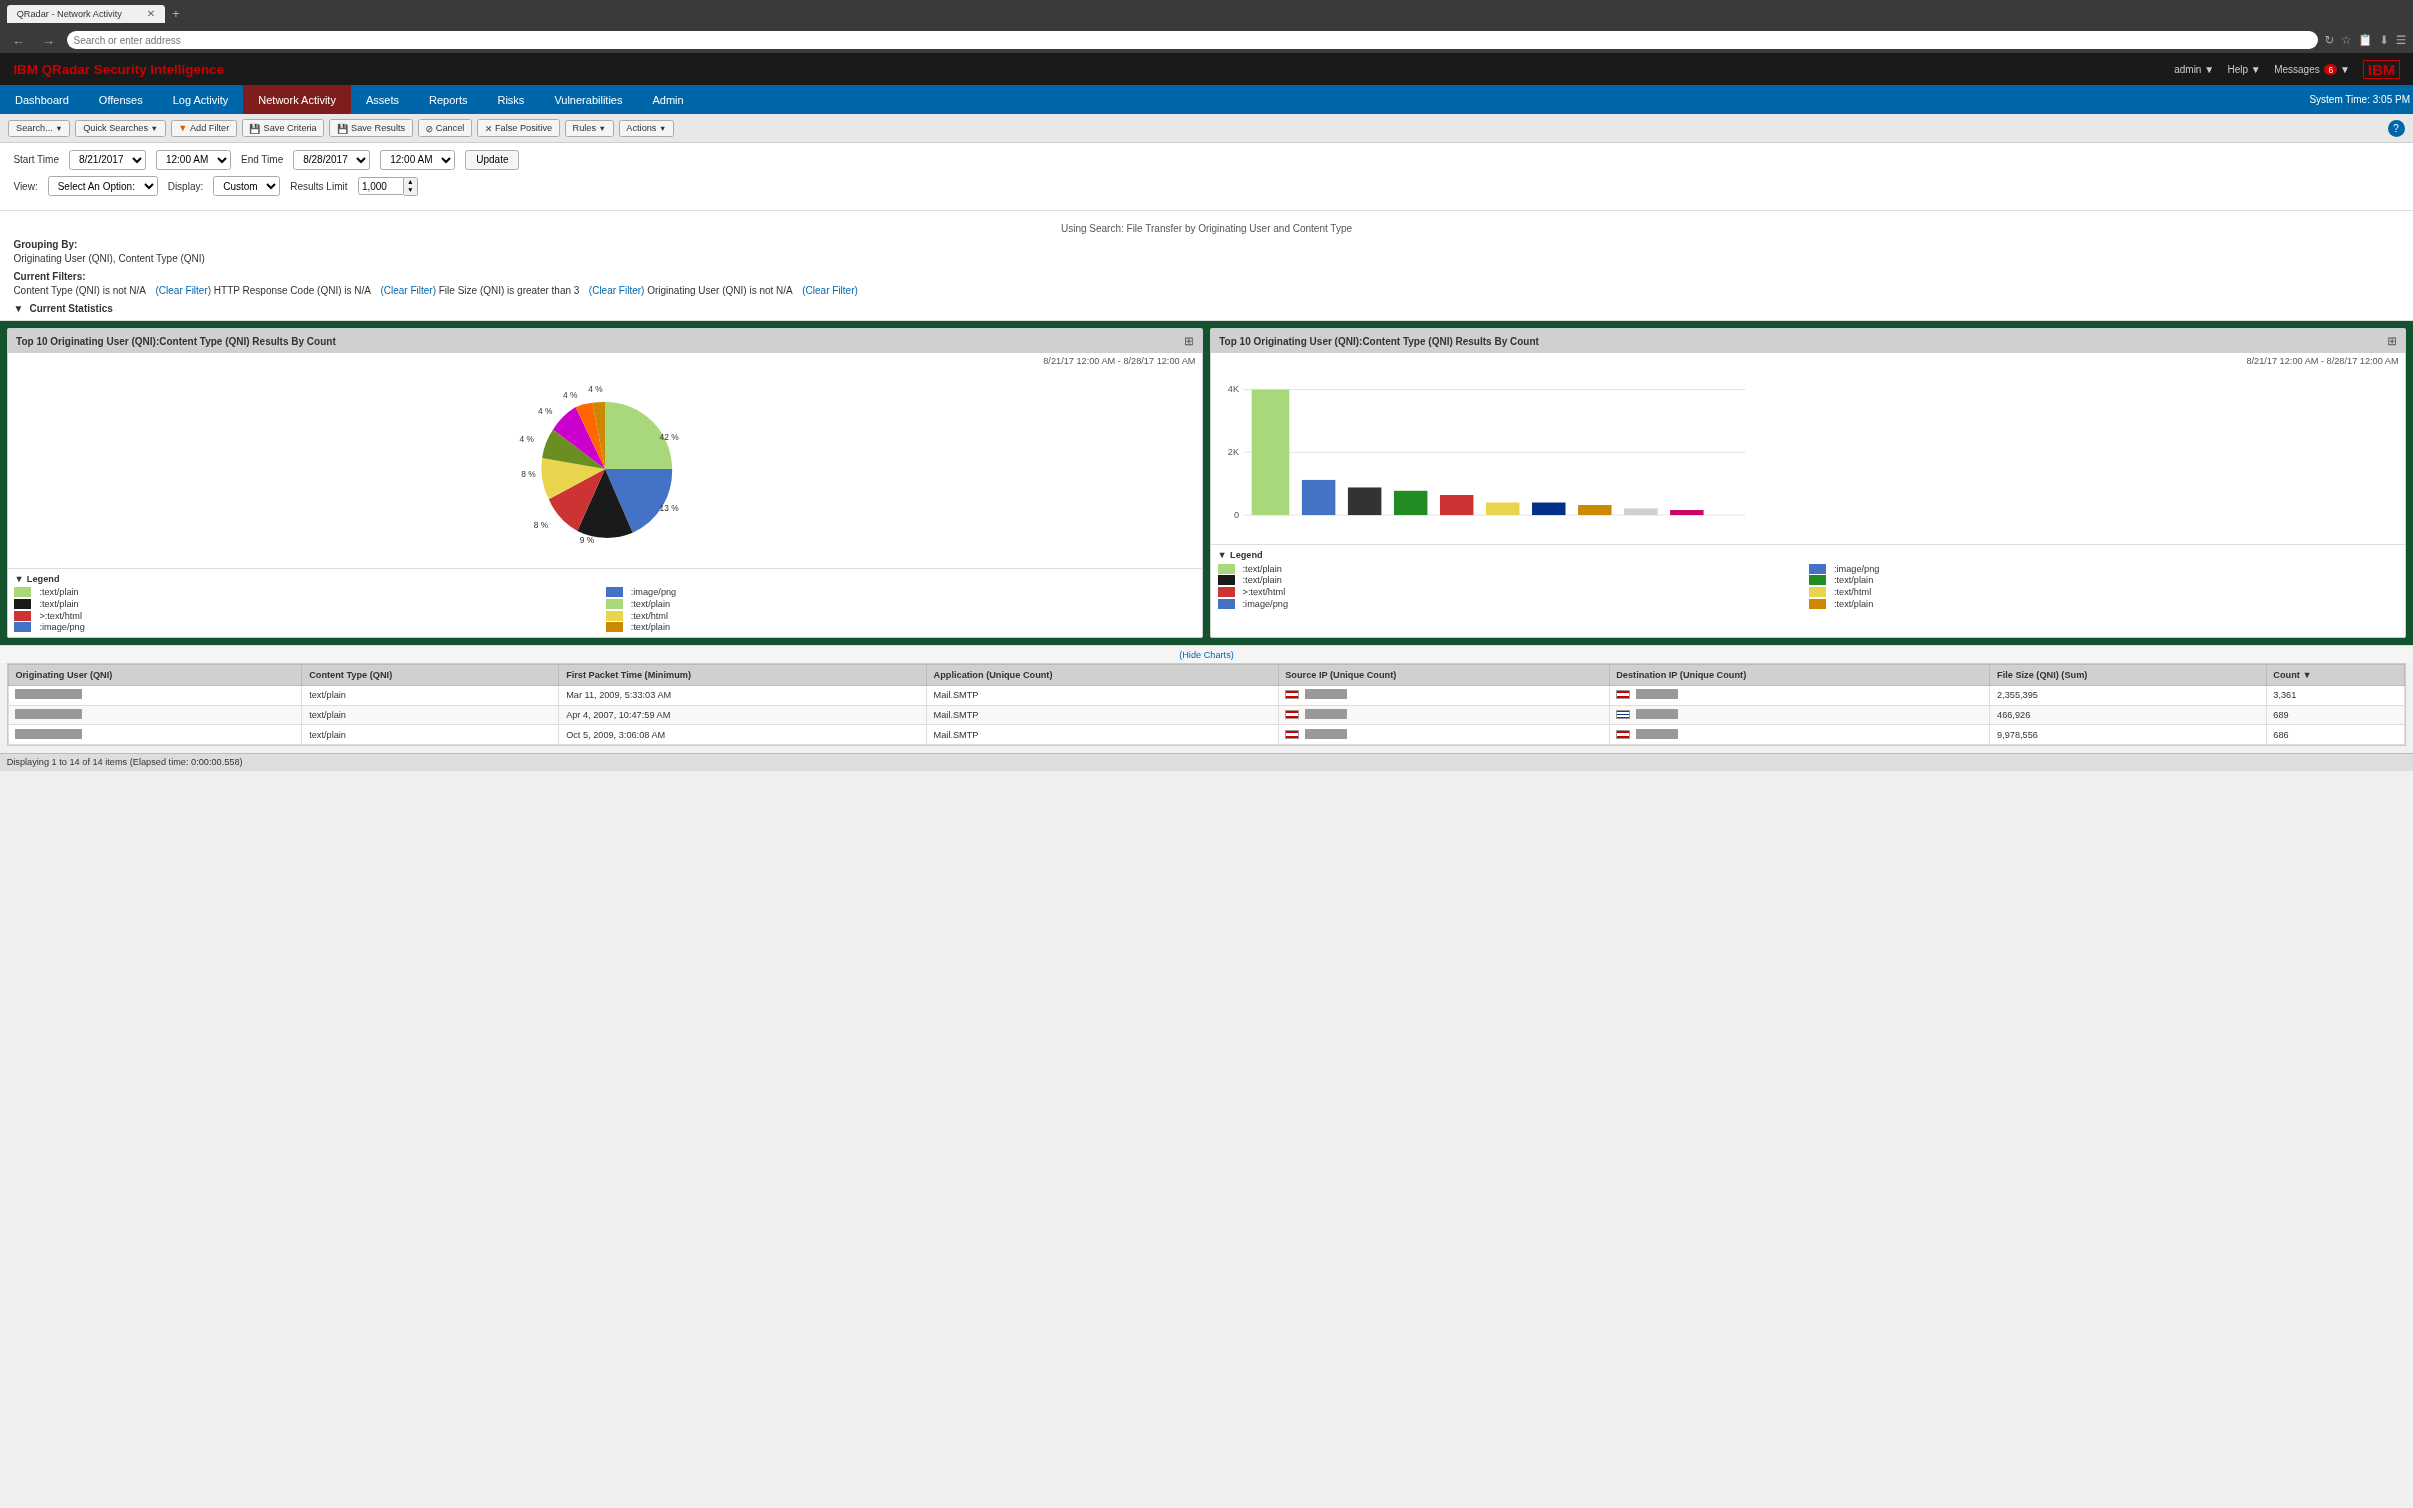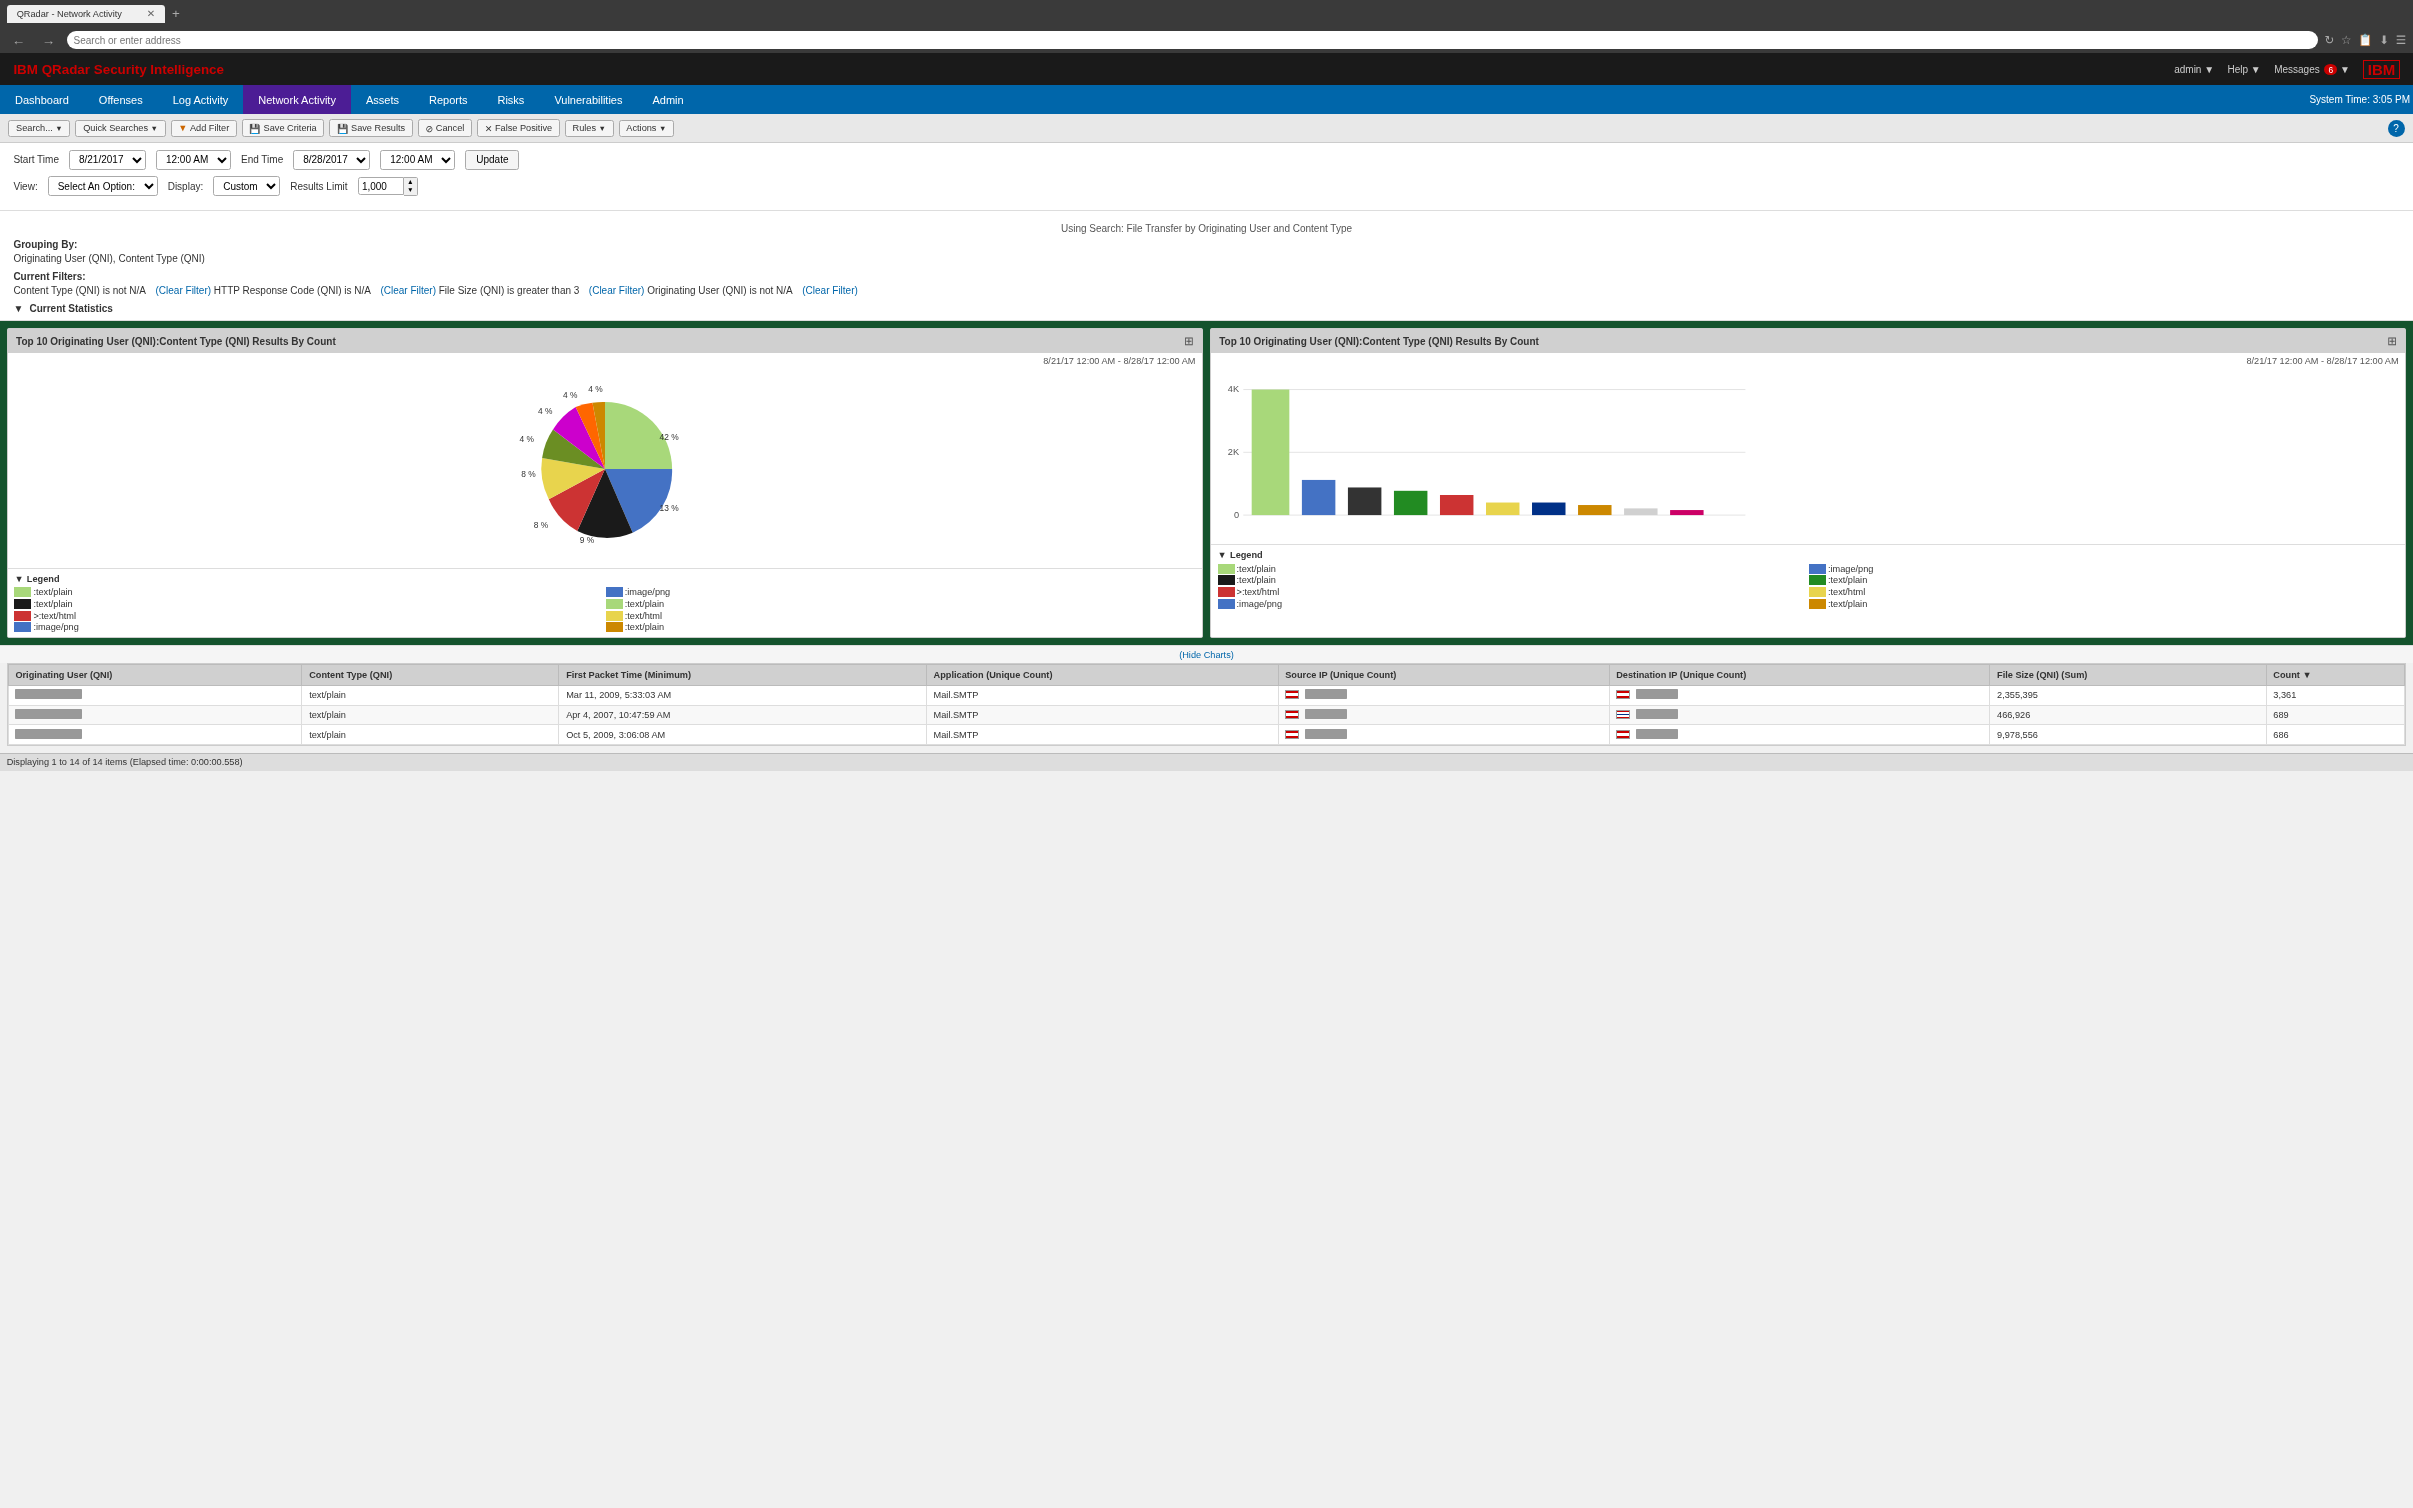--- a/index.html
+++ b/index.html
@@ -19,21 +19,21 @@
     
     .app-header { background: #1a1a1a; color: white; padding: 6.7px 13.4px; display: flex; align-items: center; justify-content: space-between; }
     .app-title { font-size: 13.4px; font-weight: bold; }
     .app-title span { color: #cc0000; }
     .header-right { display: flex; align-items: center; gap: 13.4px; font-size: 10px; color: #ccc; }
     .messages-badge { background: #cc0000; color: white; border-radius: 50%; padding: 0.8px 4.2px; font-size: 8.4px; margin-left: 1.7px; }
 
     
     .nav-bar { background: #0066aa; display: flex; align-items: stretch; }
     .nav-item { color: white; padding: 8.4px 15px; cursor: pointer; font-size: 11px; text-decoration: none; display: flex; align-items: center; white-space: nowrap; }
-    .nav-item.active { background: #4c1d95; color: white; }
+    .nav-item.active { background: #7f1d1d; color: white; }
     .nav-right { margin-left: auto; display: flex; align-items: center; padding-right: 3px; }
     .system-time { color: white; font-size: 10px; }
 
     
     .toolbar { background: #e8e8e8; border-bottom: 0.8px solid #ccc; padding: 5px 8.4px; display: flex; align-items: center; gap: 5px; flex-wrap: wrap; }
     .toolbar-btn { background: #f5f5f5; border: 0.8px solid #aaa; border-radius: 2.5px; padding: 2.5px 6.7px; font-size: 9.2px; cursor: pointer; display: flex; align-items: center; gap: 2.5px; color: #333; white-space: nowrap; }
     .toolbar-btn .dropdown-arrow { font-size: 7.5px; }
     .toolbar-right { margin-left: auto; }
     .help-btn { background: #0066aa; color: white; border: none; border-radius: 50%; width: 17px; height: 17px; font-size: 10px; cursor: pointer; display: flex; align-items: center; justify-content: center; }
 
@@ -59,21 +59,21 @@
     .chart-panel { flex: 1; background: white; border: 0.8px solid #ccc; border-radius: 1.7px; }
     .chart-header { background: #d0d0d0; padding: 5px 8.4px; font-size: 10px; font-weight: bold; display: flex; align-items: center; justify-content: space-between; }
     .chart-expand-btn { cursor: pointer; font-size: 11.7px; color: #555; background: none; border: none; }
     .chart-date { text-align: right; font-size: 9.2px; color: #555; padding: 3.4px 6.7px; }
     .chart-content { padding: 6.7px; }
 
     
     .legend-section { padding: 5px 6.7px; border-top: 0.8px solid #ddd; font-size: 9.2px; }
     .legend-header { font-weight: bold; cursor: pointer; margin-bottom: 3.4px; display: flex; align-items: center; gap: 3.4px; }
     .legend-grid { display: grid; grid-template-columns: 1fr 1fr; gap: 1.7px; }
-    .legend-item { display: flex; align-items: flex-start; gap: 2px; font-size: 9.2px; }
+    .legend-item { display: flex; align-items: flex-start; gap: 8px; font-size: 9.2px; }
     .legend-color { width: 17px; height: 10px; display: inline-block; flex-shrink: 0; }
 
     
     .hide-charts { text-align: center; padding: 3.4px; font-size: 9.2px; color: #0066aa; cursor: pointer; background: #f5f5f5; border-top: 0.8px solid #ddd; }
 
     
     .table-section { background: white; margin: 0 6.7px 6.7px; border: 0.8px solid #ccc; }
     .data-table { width: 100%; border-collapse: collapse; font-size: 9.2px; }
     .data-table th { background: #d0d0d0; border: 0.8px solid #bbb; padding: 5px 6.7px; text-align: left; font-weight: bold; font-size: 9.2px; cursor: pointer; white-space: nowrap; }
     .data-table td { border: 0.8px solid #ddd; padding: 3.4px 6.7px; font-size: 9.2px; }

